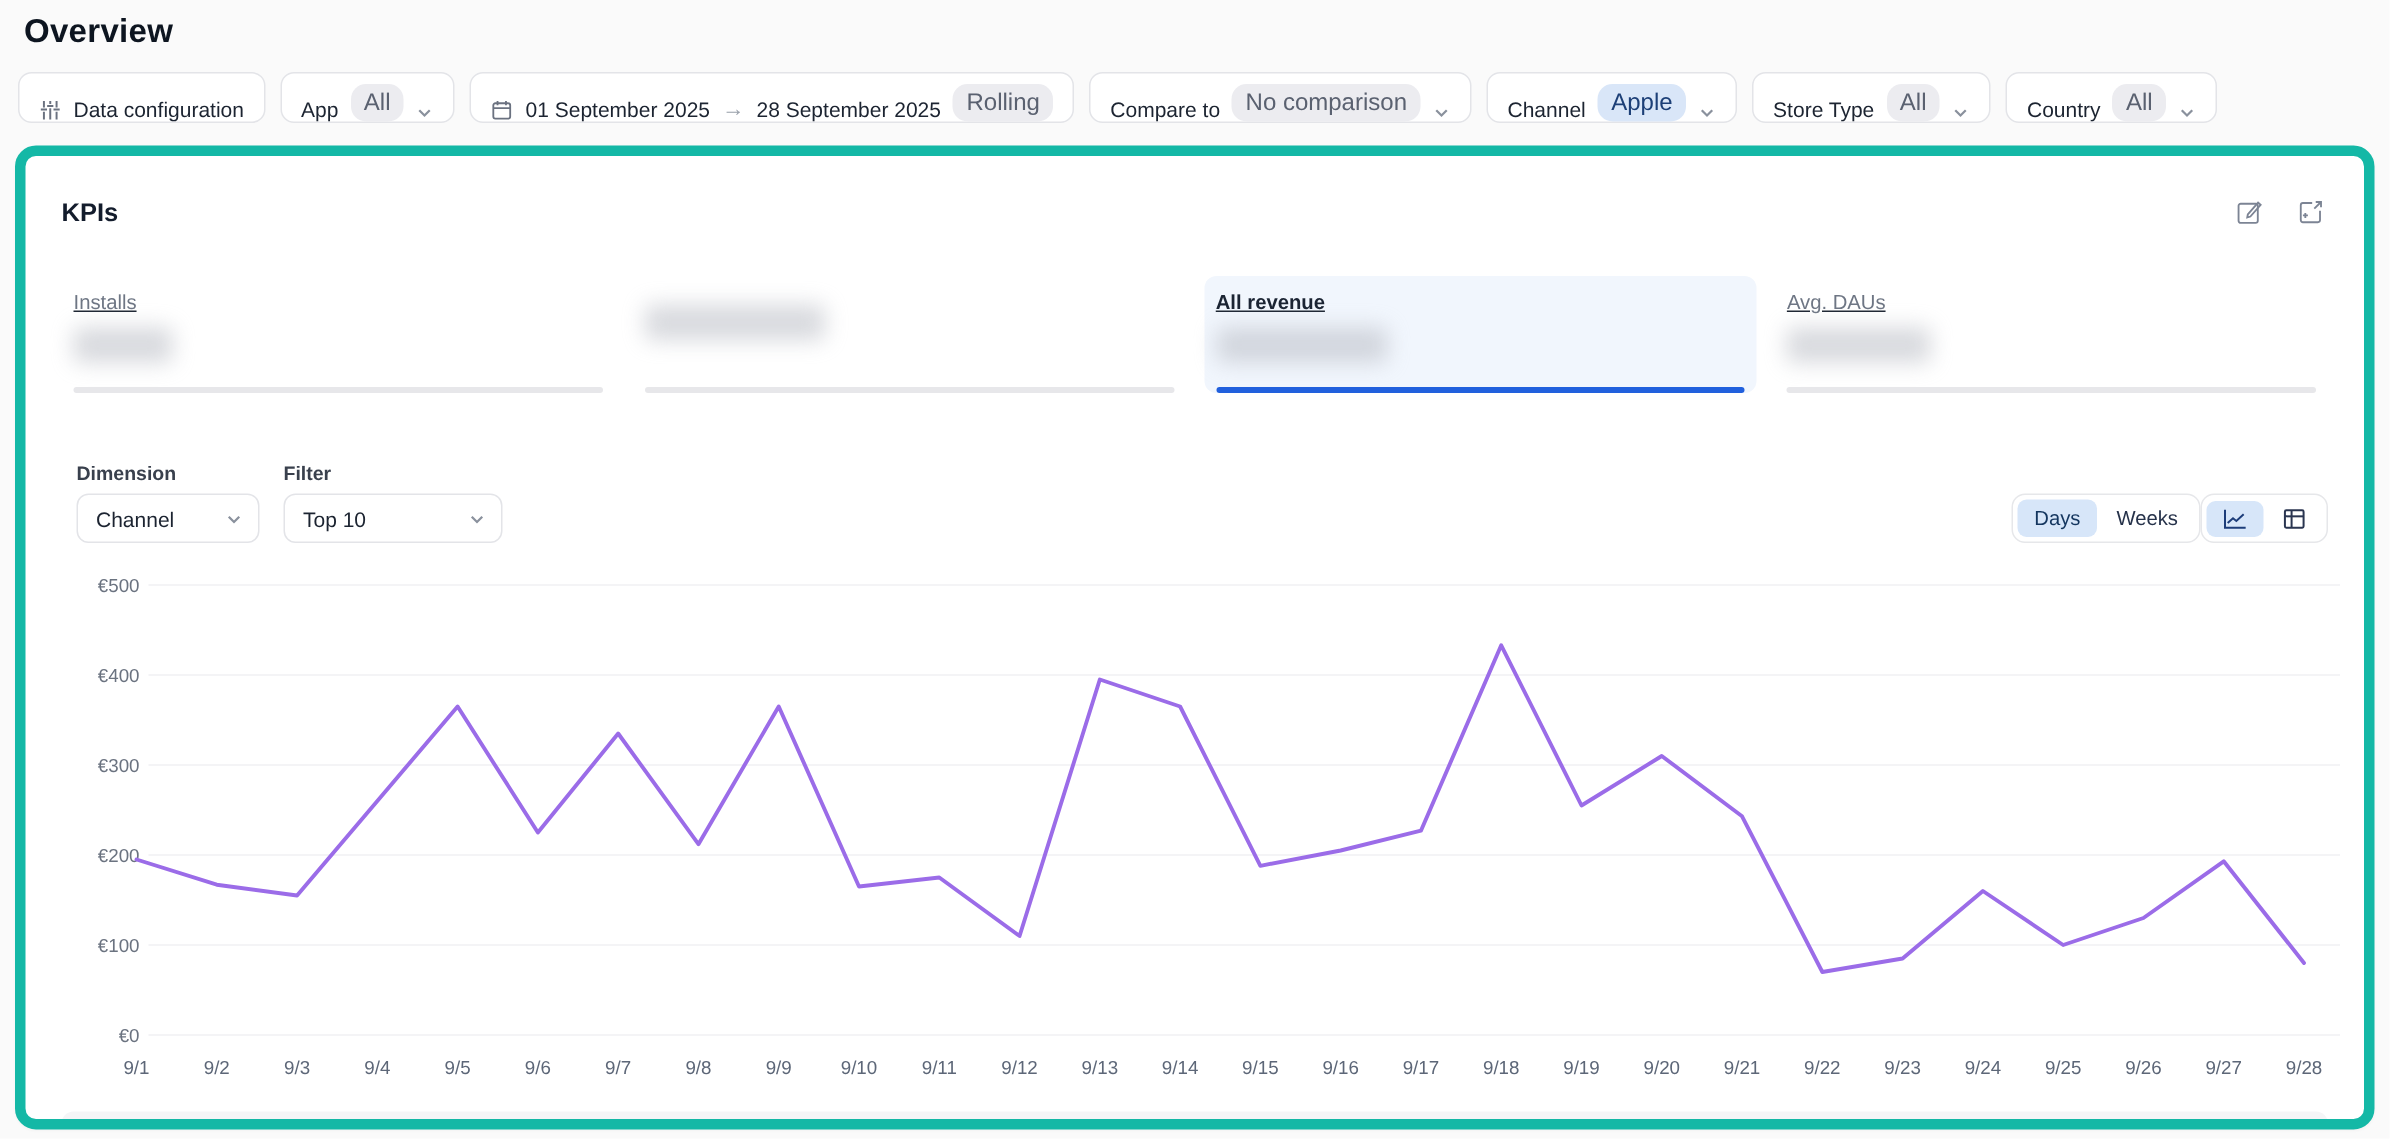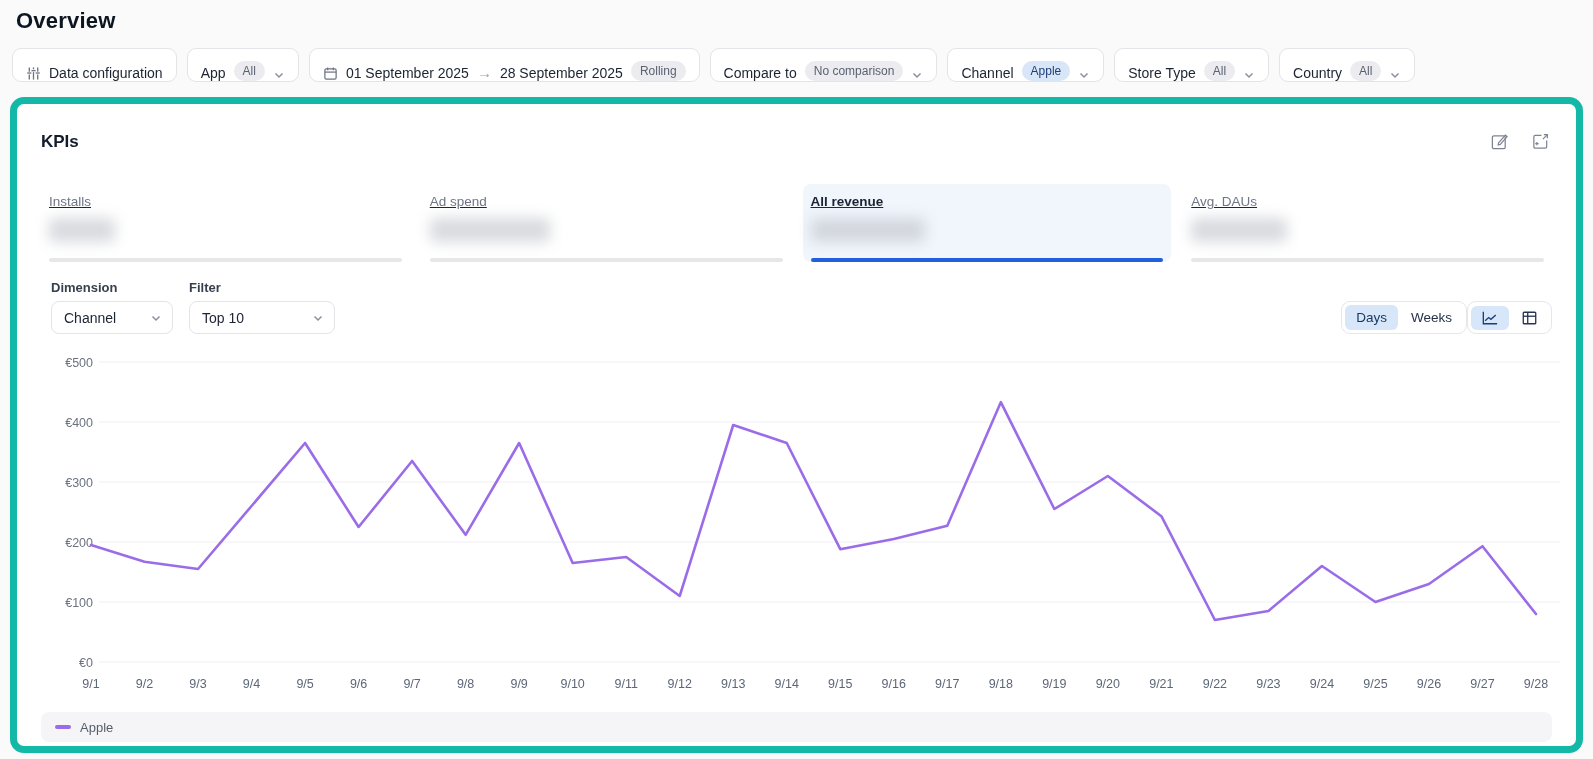--- a/index.html
+++ b/index.html
@@ -20,21 +20,21 @@
     margin:14px 0 0 12px;
   }
   .fbtn {
     display:flex; align-items:flex-end; gap:8px;
     background:#fff; border:1px solid #e3e4e8; border-radius:9px;
     height:34px; padding:0 13px; font-size:14px; color:#1c2431;
     cursor:pointer; white-space:nowrap;
   }
   .pill {
     background:#ececf0; color:#5a6170; border-radius:10px;
-    font-size:12px; padding:3px 9px; line-height:1.2;margin-top:20px;
+    font-size:16px; padding:3px 9px; line-height:1.2;margin-top:20px;
   }
   .pill.blue { background:#d9e6f8; color:#1c3f77; }
   .chev { width:12px; height:12px; color:#8a919d; }
   .icon-gray { color:#6b7280; }
   .arrow-icon { color:#9aa1ab; font-size:15px; }
   
   .card {
     background:#fff; border:7px solid #14b8a6; border-radius:14px;
     margin:15px 10px 0 10px; height:656px;
     padding:20px 24px 14px 24px; overflow:hidden;
@@ -57,21 +57,21 @@
     margin-top:9px; height:24px; border-radius:4px;
     background:#b9bcc4; filter:blur(7px); opacity:.55;
   }
   .kpi-bar {
     position:absolute; left:8px; right:8px; bottom:0; height:4px;
     border-radius:3px; background:#e7e7ea;
   }
   .kpi.selected .kpi-bar { background:#2160dd; }
   
   .controls-row { display:flex; align-items:flex-end; justify-content:space-between; margin-top:18px; }
-  .selects { display:flex; gap:16px; margin-left:10px; }
+  .selects { display:flex; gap:16px; margin-left:10px;margin-top:28px; }
   .sel-group .sel-label { font-size:13px; font-weight:bold; color:#39404d; margin-bottom:6px; }
   .select {
     display:flex; align-items:center; justify-content:space-between;
     background:#fff; border:1px solid #e3e4e8; border-radius:8px;
     height:33px; padding:0 10px 0 12px; font-size:14px; color:#1c2431;
     cursor:pointer;
   }
   .select.w1 { width:122px; } .select.w2 { width:146px; }
   .right-toggles { display:flex; }
   .seg {
@@ -199,21 +199,20 @@
     </div>
   </div>
 
   <div class="kpi-row">
       <div class="kpi">
         <div class="kpi-label">Installs</div>
         <div class="kpi-blur" style="width: 66px;"></div>
         <div class="kpi-bar"></div>
       </div>
       <div class="kpi">
-        <div class="kpi-label">Ad spend</div>
         <div class="kpi-blur" style="width: 120px;"></div>
         <div class="kpi-bar"></div>
       </div>
       <div class="kpi selected">
         <div class="kpi-label">All revenue</div>
         <div class="kpi-blur" style="width: 114px;"></div>
         <div class="kpi-bar"></div>
       </div>
       <div class="kpi">
         <div class="kpi-label">Avg. DAUs</div>

